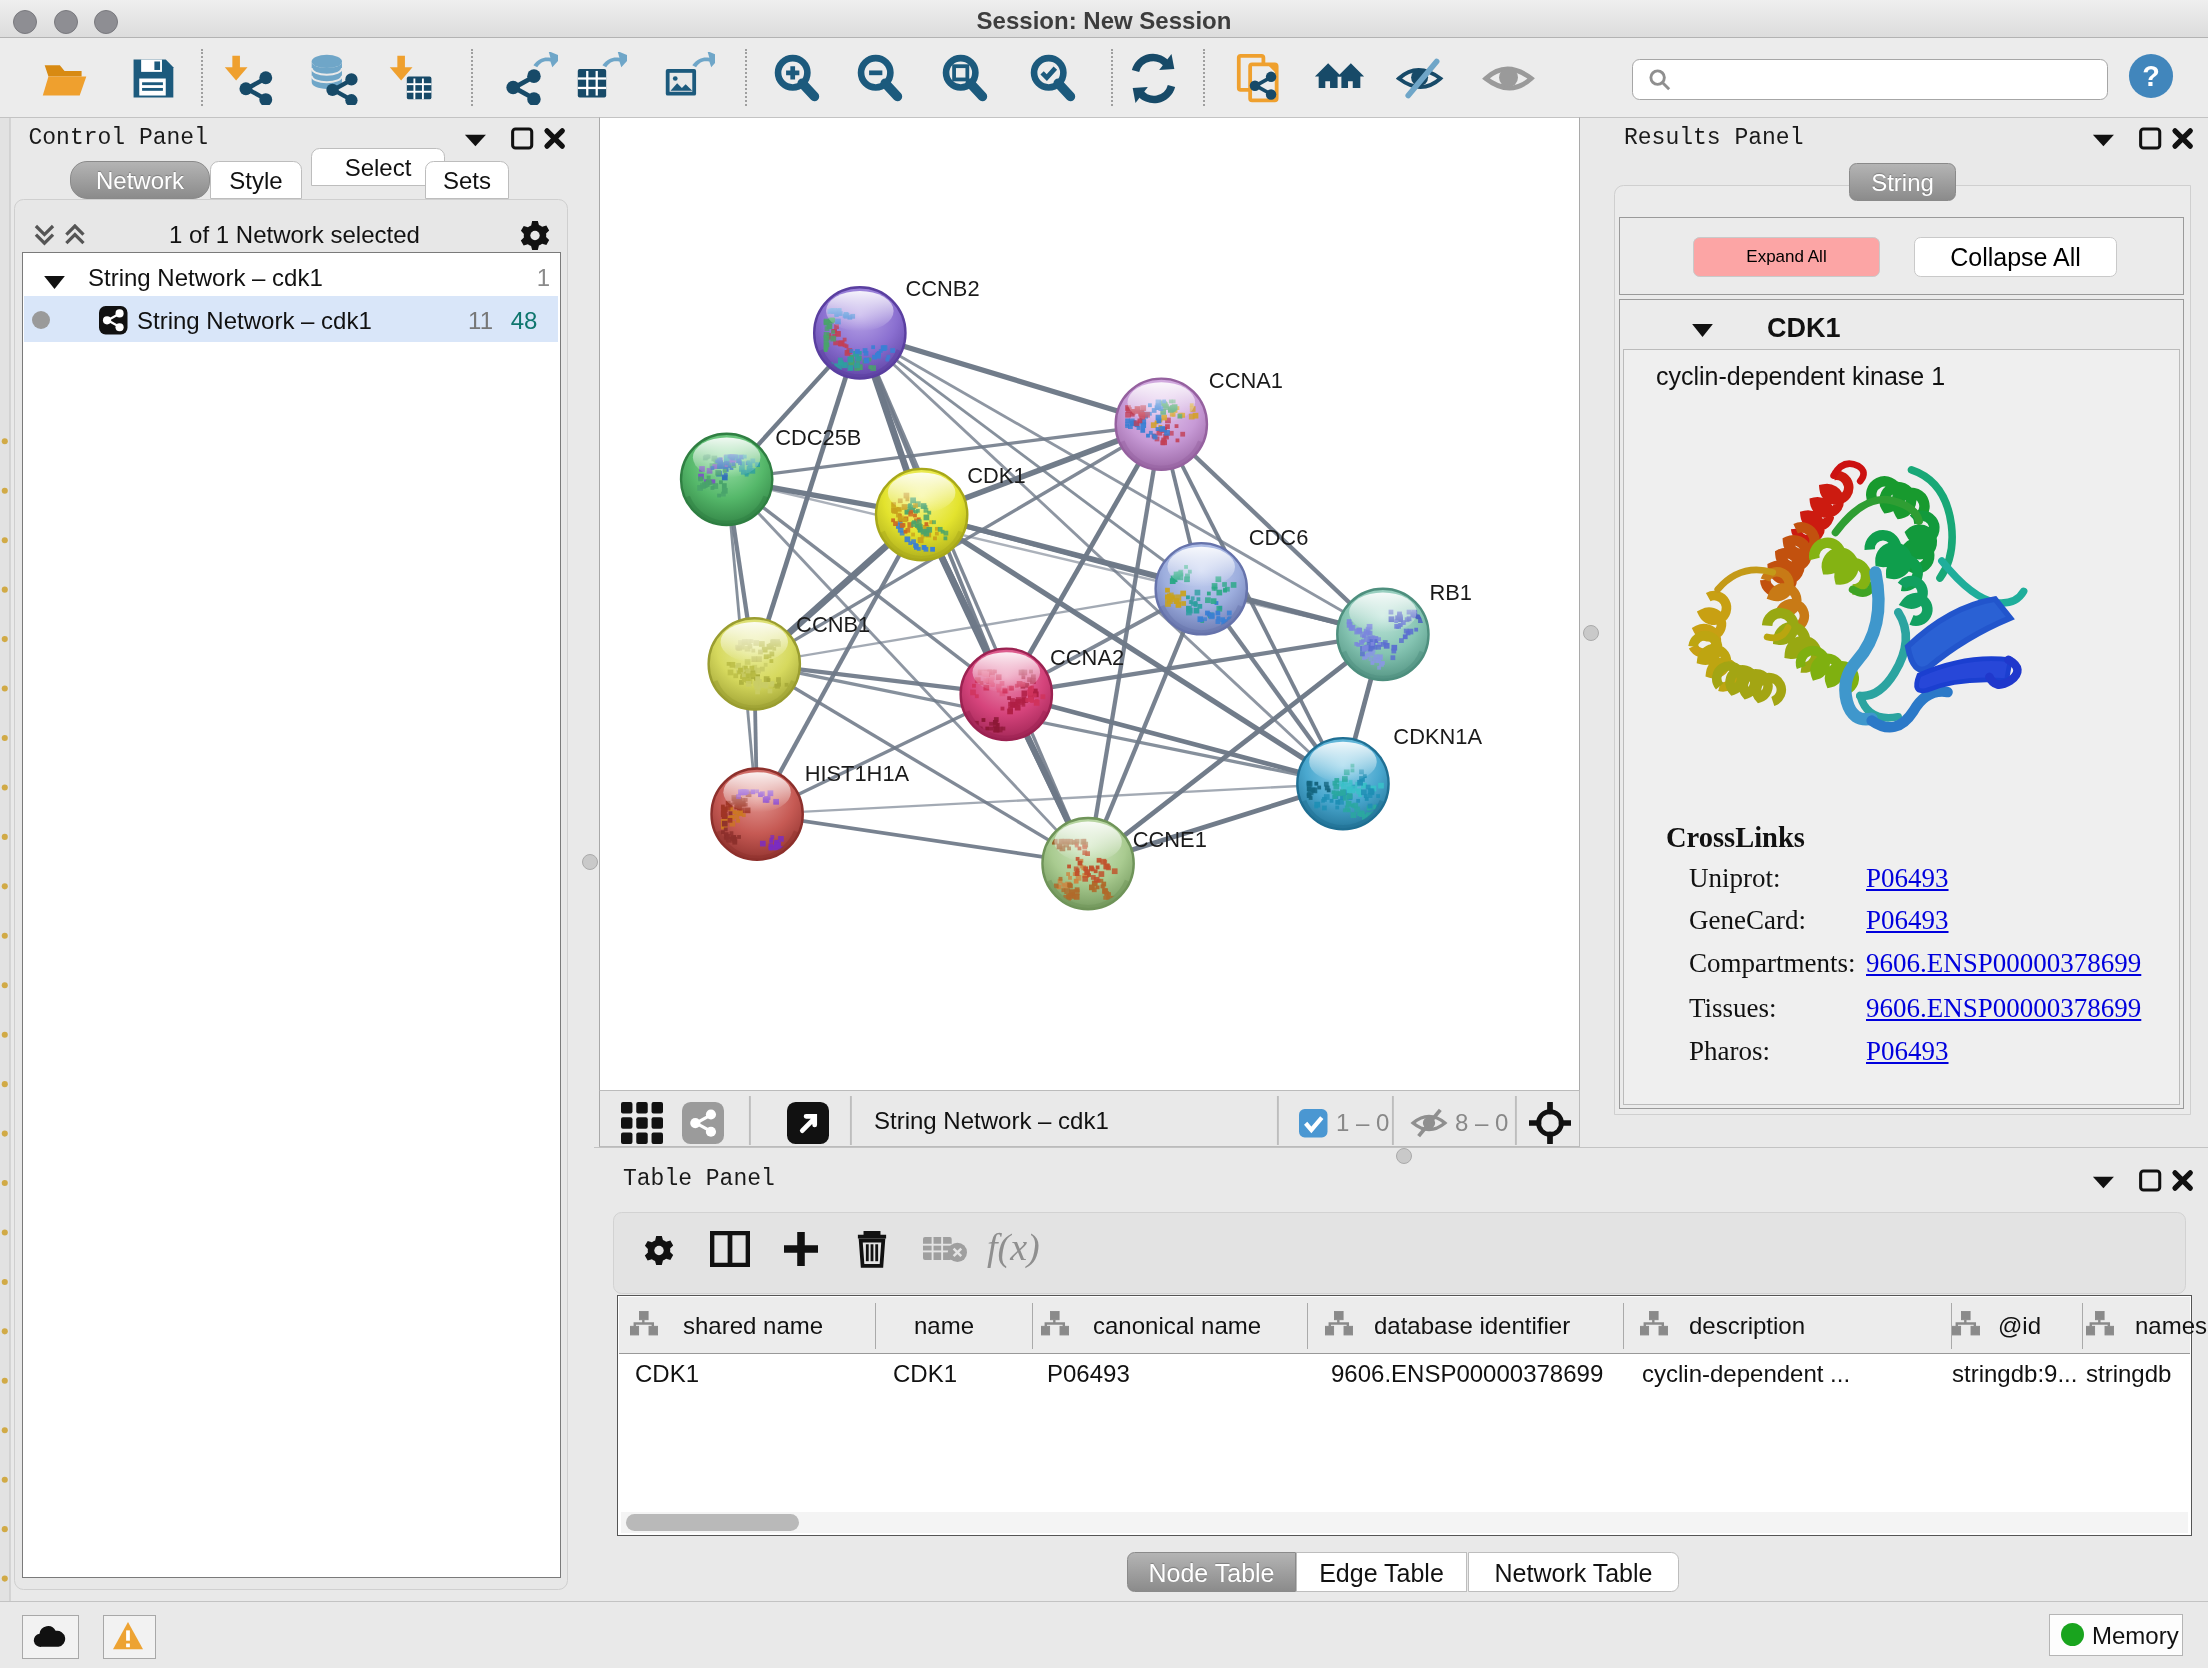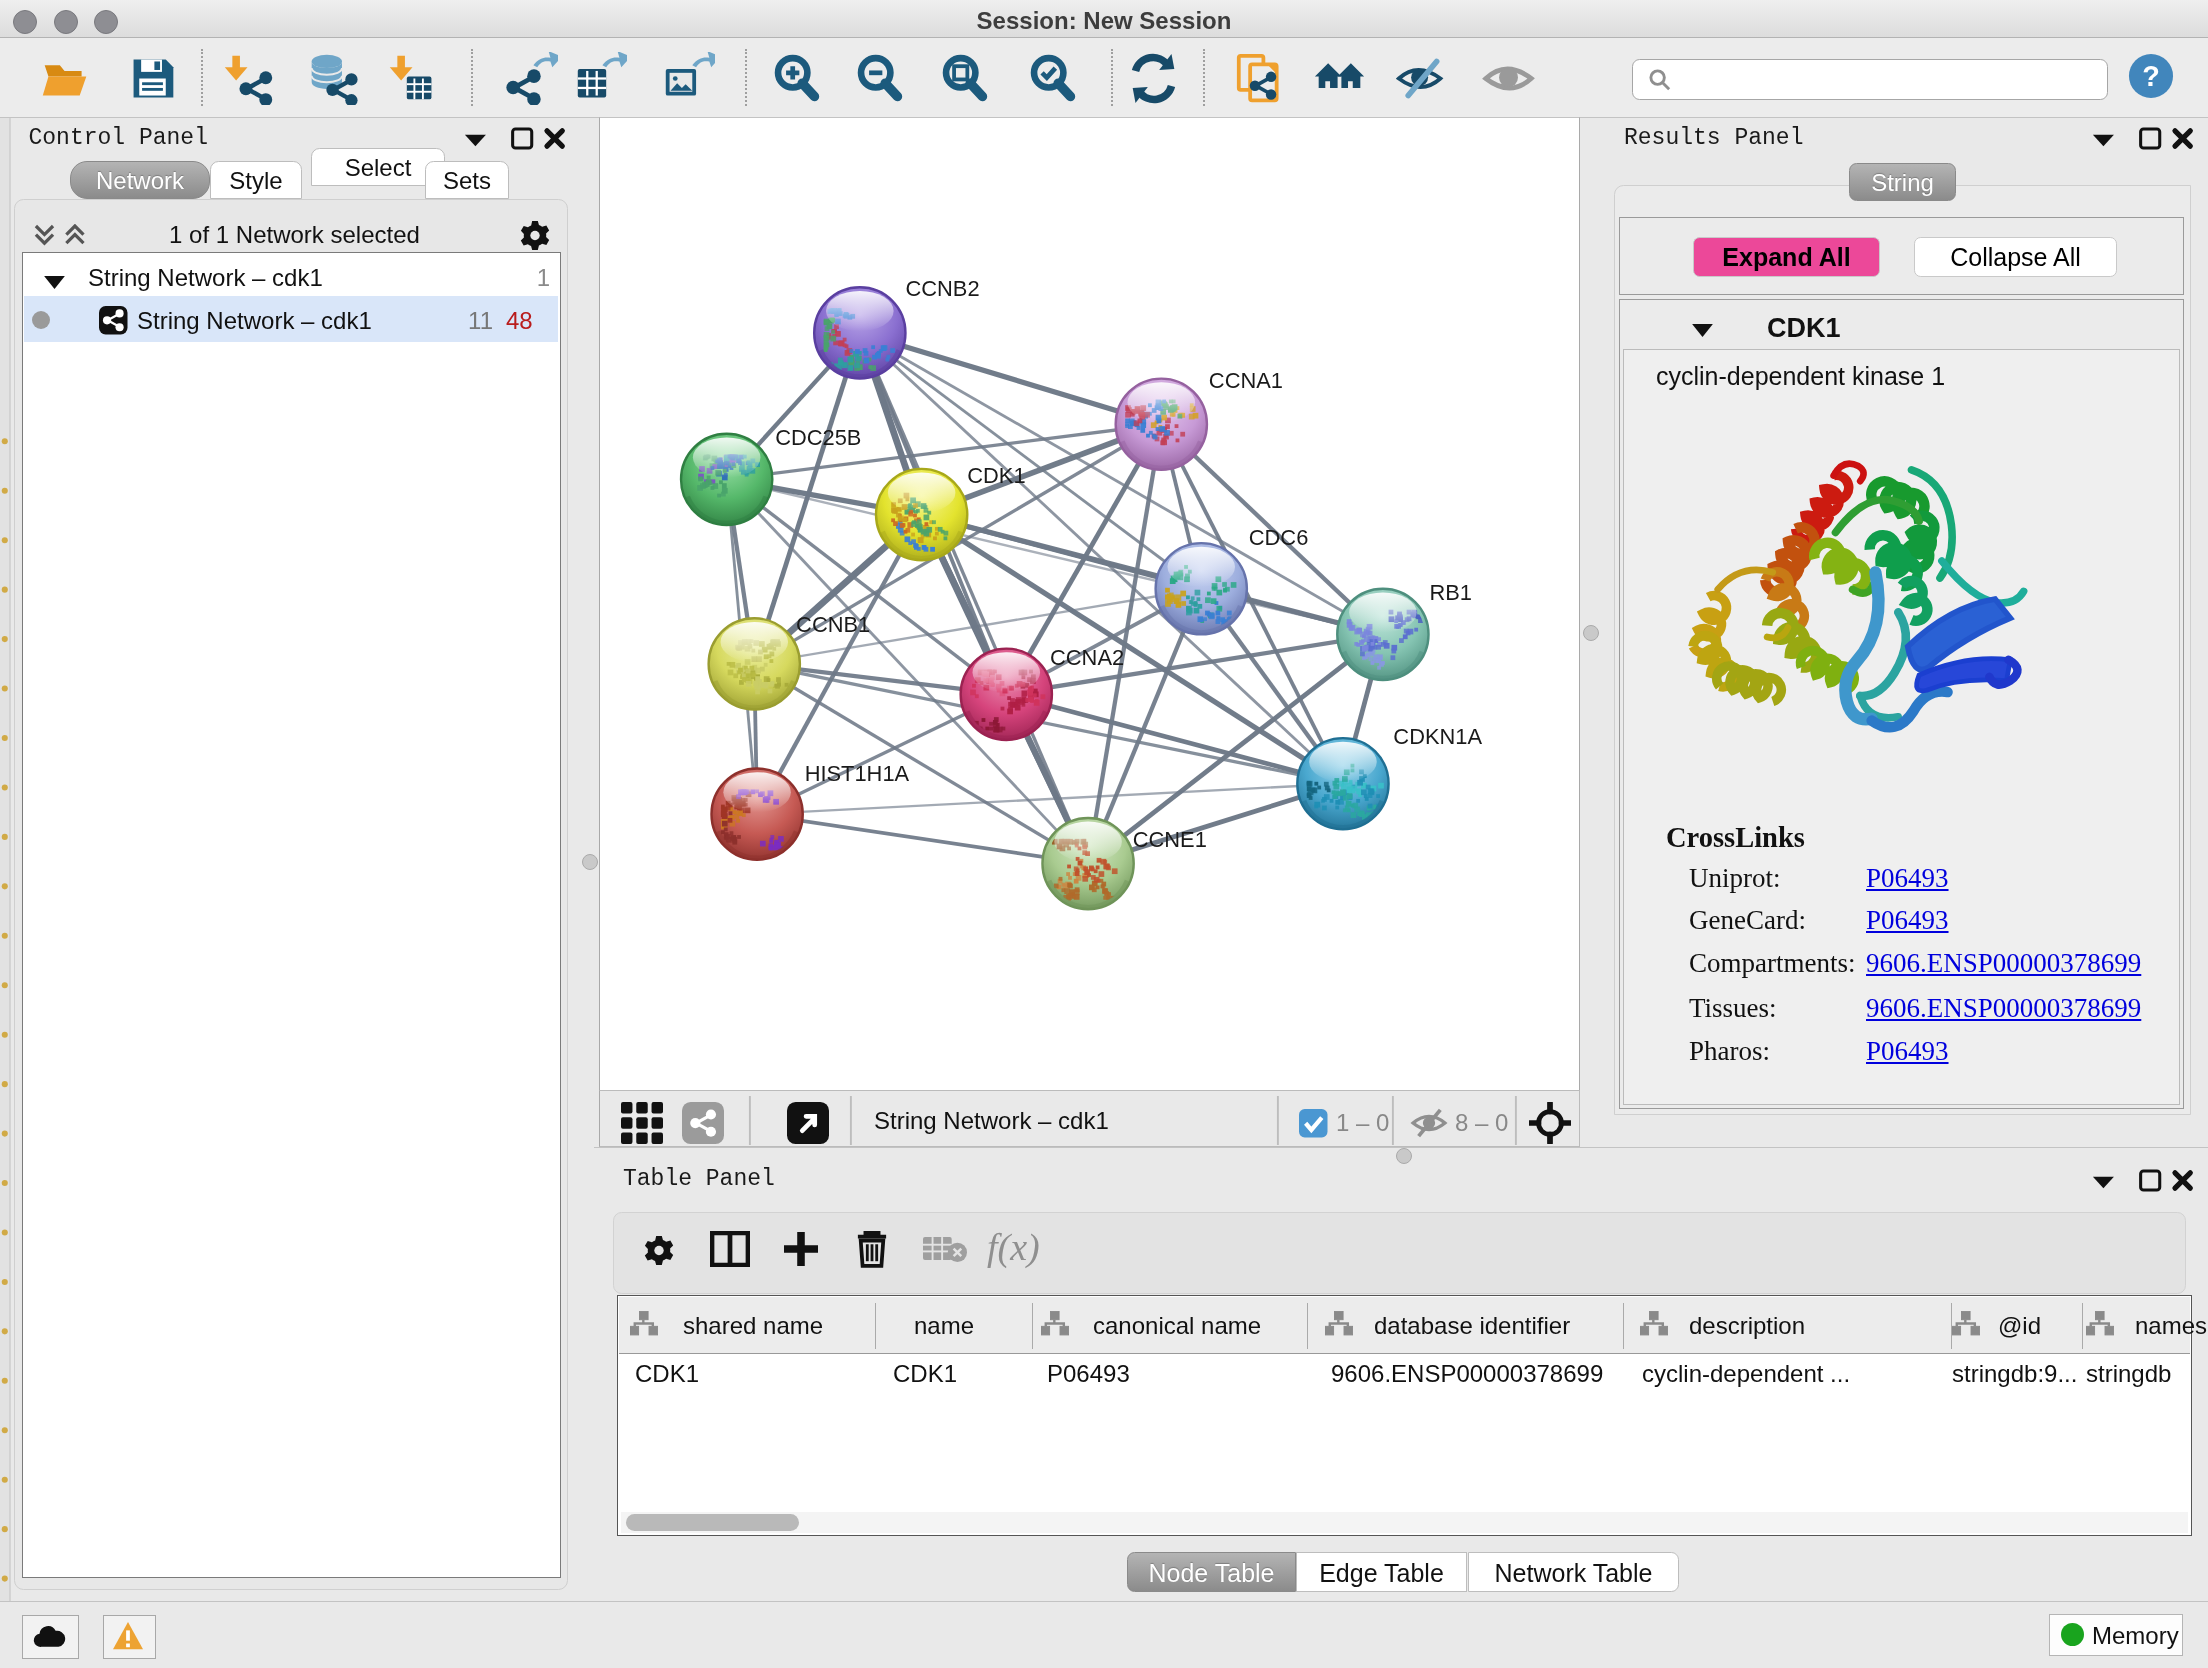--- a/index.html
+++ b/index.html
@@ -231,21 +231,21 @@
     <g transform="translate(4.5,4.5) scale(0.66)" stroke="#fff" fill="#fff">
       <line x1="7" y1="16" x2="25" y2="6" stroke-width="3.5"></line>
       <line x1="7" y1="16" x2="25" y2="26" stroke-width="3.5"></line>
       <circle cx="6" cy="16" r="6.5" stroke="none"></circle>
       <circle cx="26" cy="5" r="6.5" stroke="none"></circle>
       <circle cx="26" cy="27" r="6.5" stroke="none"></circle>
     </g>
   </svg>
 <div class="abs" style="left:137px;top:307px;font-size:24px;color:#111">String Network – cdk1</div>
 <div class="abs" style="left:457px;top:307px;width:36px;text-align:right;font-size:24px;color:#777">11</div>
-<div class="abs" style="left:506px;top:307px;width:36px;text-align:left;font-size:24px;color:#b91c1c">48</div>
+<div class="abs" style="left:506px;top:307px;width:36px;text-align:center;font-size:24px;color:#0f766e">48</div>
 <div class="abs" style="left:599px;top:117px;width:981px;height:973px;background:#fff;border-left:1px solid #a9a9a9;border-right:1px solid #a9a9a9;border-top:1px solid #c3c3c3;box-sizing:border-box;"></div>
 <svg class="abs" style="left:600px;top:118px" width="979" height="971" viewBox="0 0 1029 1021">
     <defs>
       <radialGradient id="gCCNB2" cx="50%" cy="30%" r="75%">
         <stop offset="0%" stop-color="#b9a5e8"></stop>
         <stop offset="55%" stop-color="#8a6fd0"></stop>
         <stop offset="100%" stop-color="#5a3fa0"></stop>
       </radialGradient>
       <clipPath id="cCCNB2">
         <circle cx="273" cy="226" r="44"></circle>
@@ -1572,21 +1572,21 @@
 <div class="abs" style="left:1583px;top:625px;width:14.3px;height:14.3px;border-radius:50%;background:#c9c9c9;border:1px solid #aaa;"></div>
 <div class="abs panel-title" style="left:1624px;top:125px">Results Panel</div>
 <svg class="abs" style="left:2091px;top:127px" width="105" height="25" viewBox="0 0 110 26">
     <path d="M2 8 h22 l-11 12 z" fill="#111"></path>
     <rect x="52" y="2" width="20" height="20" rx="3" fill="none" stroke="#111" stroke-width="3.2"></rect>
     <path d="M88 4 l16 16 M104 4 l-16 16" stroke="#111" stroke-width="5.5" stroke-linecap="round"></path>
   </svg>
 <div class="abs" style="left:1614px;top:185px;width:575px;height:928px;background:#ebebeb;border:1px solid #cfcfcf;border-radius:9.5px 0 0 0;"></div>
 <div class="abs tab tabsel" style="left:1849px;top:163px;width:107px;border-radius:7.6px;">String</div>
 <div class="abs" style="left:1619px;top:217px;width:565px;height:78px;border:1.9px solid #9a9a9a;box-sizing:border-box;"></div>
-<div class="abs" style="left:1693px;top:237px;width:185px;height:38px;background:#ec4899;border:1px solid #c9c9c9;border-radius:6.7px;font-size:25px;text-align:center;line-height:38px;font-weight:bold;">Expand All</div>
+<div class="abs" style="left:1693px;top:237px;width:185px;height:38px;background:#fca5a5;border:1px solid #c9c9c9;border-radius:6.7px;font-size:17px;text-align:center;line-height:38px;">Expand All</div>
 <div class="abs" style="left:1914px;top:237px;width:201px;height:38px;background:#fff;border:1px solid #c9c9c9;border-radius:6.7px;font-size:25px;text-align:center;line-height:38px;">Collapse All</div>
 <div class="abs" style="left:1619px;top:299px;width:565px;height:810px;border:1.9px solid #9a9a9a;box-sizing:border-box;"></div>
 <svg class="abs" style="left:1691px;top:322px" width="23" height="17" viewBox="0 0 24 18">
     <path d="M1 2 h22 l-11 14 z" fill="#111"></path>
   </svg>
 <div class="abs" style="left:1767px;top:313px;font-size:27px;font-weight:bold;color:#111">CDK1</div>
 <div class="abs" style="left:1623px;top:349px;width:557px;height:756px;background:#efefef;border:1px solid #bbb;box-sizing:border-box;"></div>
 <div class="abs" style="left:1656px;top:362px;font-size:25px;color:#111">cyclin-dependent kinase 1</div>
 <svg class="abs" style="left:1674px;top:447px" width="361" height="323" viewBox="0 0 380 340">
     <path d="M168 30 a13 13 0 1 1 -10.0 14.0 a13 13 0 1 1 -10.0 14.0 a13 13 0 1 1 -10.0 14.0 a13 13 0 1 1 -10.0 14.0" stroke="#cc1b10" stroke-width="10" fill="none"></path>

